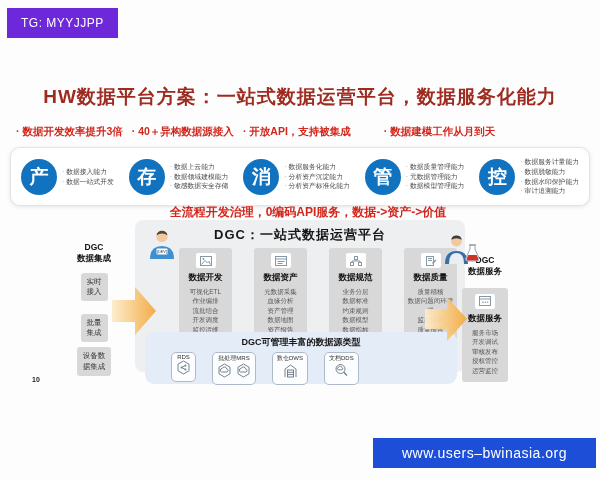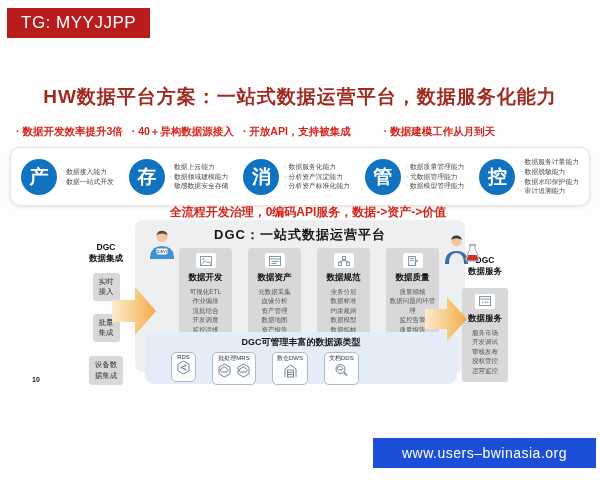--- a/index.html
+++ b/index.html
@@ -5,21 +5,21 @@
   html,body{margin:0;padding:0;}
   body{
     width:600px;height:480px;position:relative;overflow:hidden;
     background:#fdfdfd;
     font-family:"Liberation Sans","DejaVu Sans",sans-serif;
     color:#222;
   }
   .abs{position:absolute;}
 
   
-  #tg-badge{left:7px;top:8px;background:#b91c1c;color:#fff;font-size:17px;
+  #tg-badge{left:7px;top:8px;background:#6d28d9;color:#fff;font-size:12px;
     line-height:30px;padding:0 14px;letter-spacing:.5px;}
   #site-badge{left:373px;top:438px;width:223px;height:30px;background:#1d4ed8;color:#fff;
     font-size:14px;display:flex;align-items:center;justify-content:center;letter-spacing:.5px;}
 
   
   #main-title{left:0;top:84px;width:100%;text-align:center;color:#9e2b20;
     font-weight:bold;font-size:19px;letter-spacing:1px;}
   #highlights{left:16px;top:125px;width:570px;display:flex;color:#d2251c;
     font-weight:bold;font-size:10.5px;white-space:nowrap;}
   .hl{margin-right:9px;}
@@ -35,31 +35,31 @@
   .cap-circle{flex:0 0 auto;width:36px;height:36px;border-radius:50%;background:#1173bf;
     color:#fff;font-size:19px;font-weight:bold;display:flex;align-items:center;justify-content:center;}
   .cap-items{display:flex;flex-direction:column;justify-content:center;}
   .cap-item{font-size:6.8px;color:#4a4a4a;line-height:1.45;white-space:nowrap;}
   .cap-item::before{content:"· ";color:#9ab0c4;}
 
   
   #slogan{left:8px;top:204px;width:100%;text-align:center;color:#d2251c;font-weight:bold;font-size:12px;}
 
   
-  #left-col{left:72px;top:242px;width:68px;display:flex;flex-direction:column;align-items:center;}
+  #left-col{left:60px;top:242px;width:68px;display:flex;flex-direction:column;align-items:center;}
   .side-title{font-size:8.5px;font-weight:bold;color:#111;text-align:center;
     white-space:pre-line;line-height:1.35;margin-bottom:8px;}
   .side-box{background:#d8d8d8;border-radius:3px;font-size:7.5px;color:#333;text-align:center;
     white-space:pre-line;line-height:1.35;padding:4px 6px;}
-  .side-box.m1{margin-bottom:13px;} .side-box.m2{margin-bottom:14px;}
+  .side-box.m1{margin-bottom:13px;} .side-box.m2{margin-bottom:5px;}
 
   
   #platform{left:135px;top:220px;width:330px;height:152px;background:#edeff0;border-radius:8px;}
   #platform-title{padding-top:6px;text-align:center;font-size:13px;font-weight:bold;color:#161616;letter-spacing:1px;}
-  #columns{position:absolute;left:44px;top:28px;display:flex;gap:16px;}
+  #columns{position:absolute;left:44px;top:28px;display:flex;gap:22px;}
   .p-col{width:53px;background:#d8d8d8;border-radius:3px;padding:5px 3px 6px;
     box-sizing:border-box;text-align:center;}
   .p-icon{width:20px;height:15px;background:#fff;border-radius:2px;margin:0 auto 4px;
     display:flex;align-items:center;justify-content:center;}
   .p-label{font-size:8.5px;font-weight:bold;color:#101010;margin-bottom:3px;white-space:nowrap;}
   .p-item{font-size:6.5px;color:#555;line-height:1.45;}
 
   
   #ds-box{position:absolute;left:10px;top:112px;width:312px;height:52px;background:#e4ecf8;border-radius:9px;}
   #ds-title{text-align:center;font-size:9px;font-weight:bold;color:#161616;padding-top:4px;}

